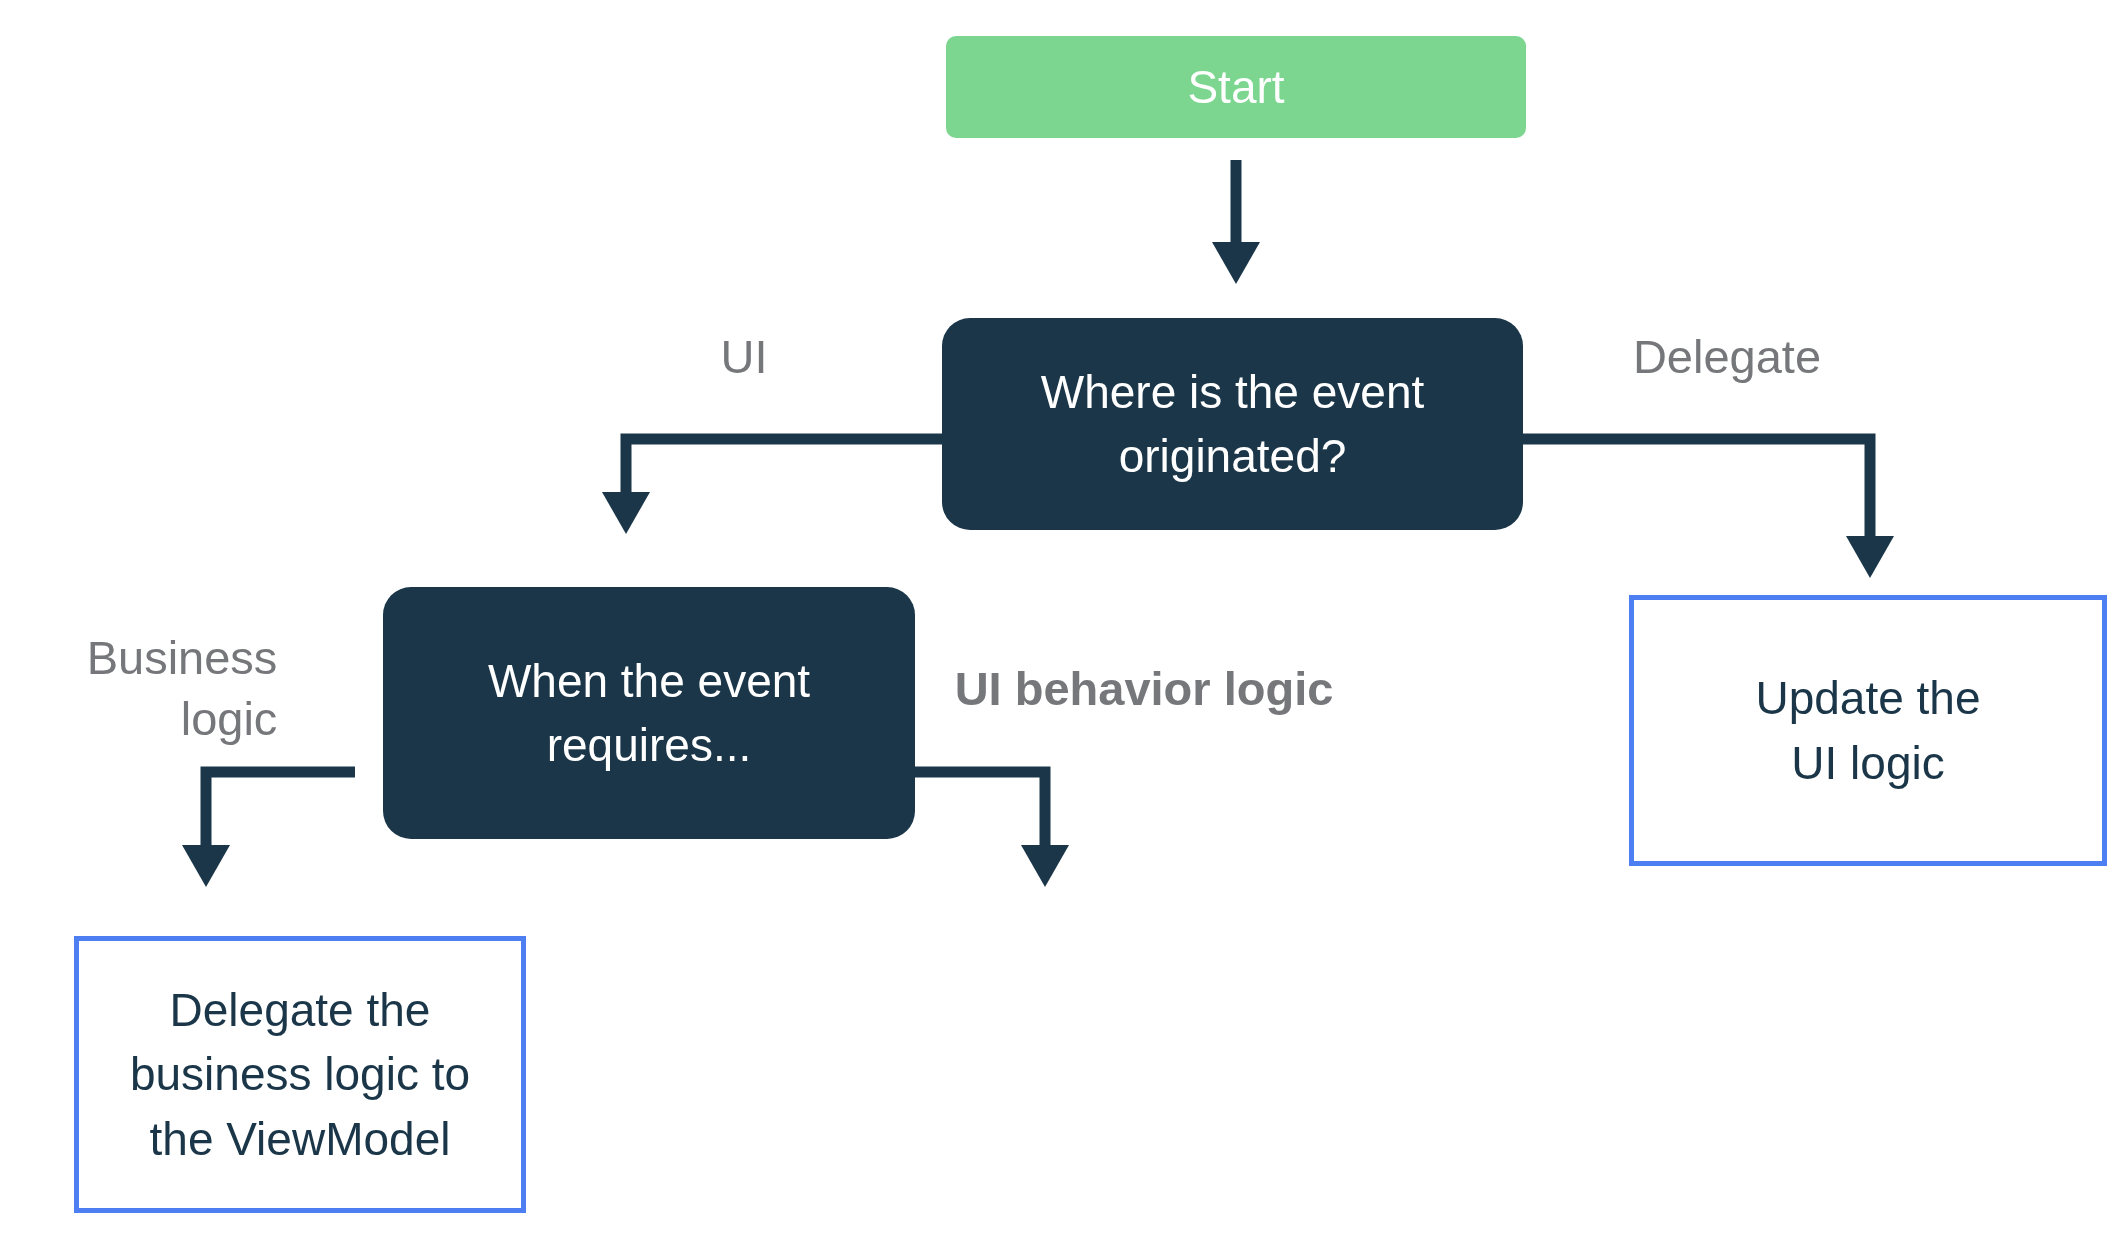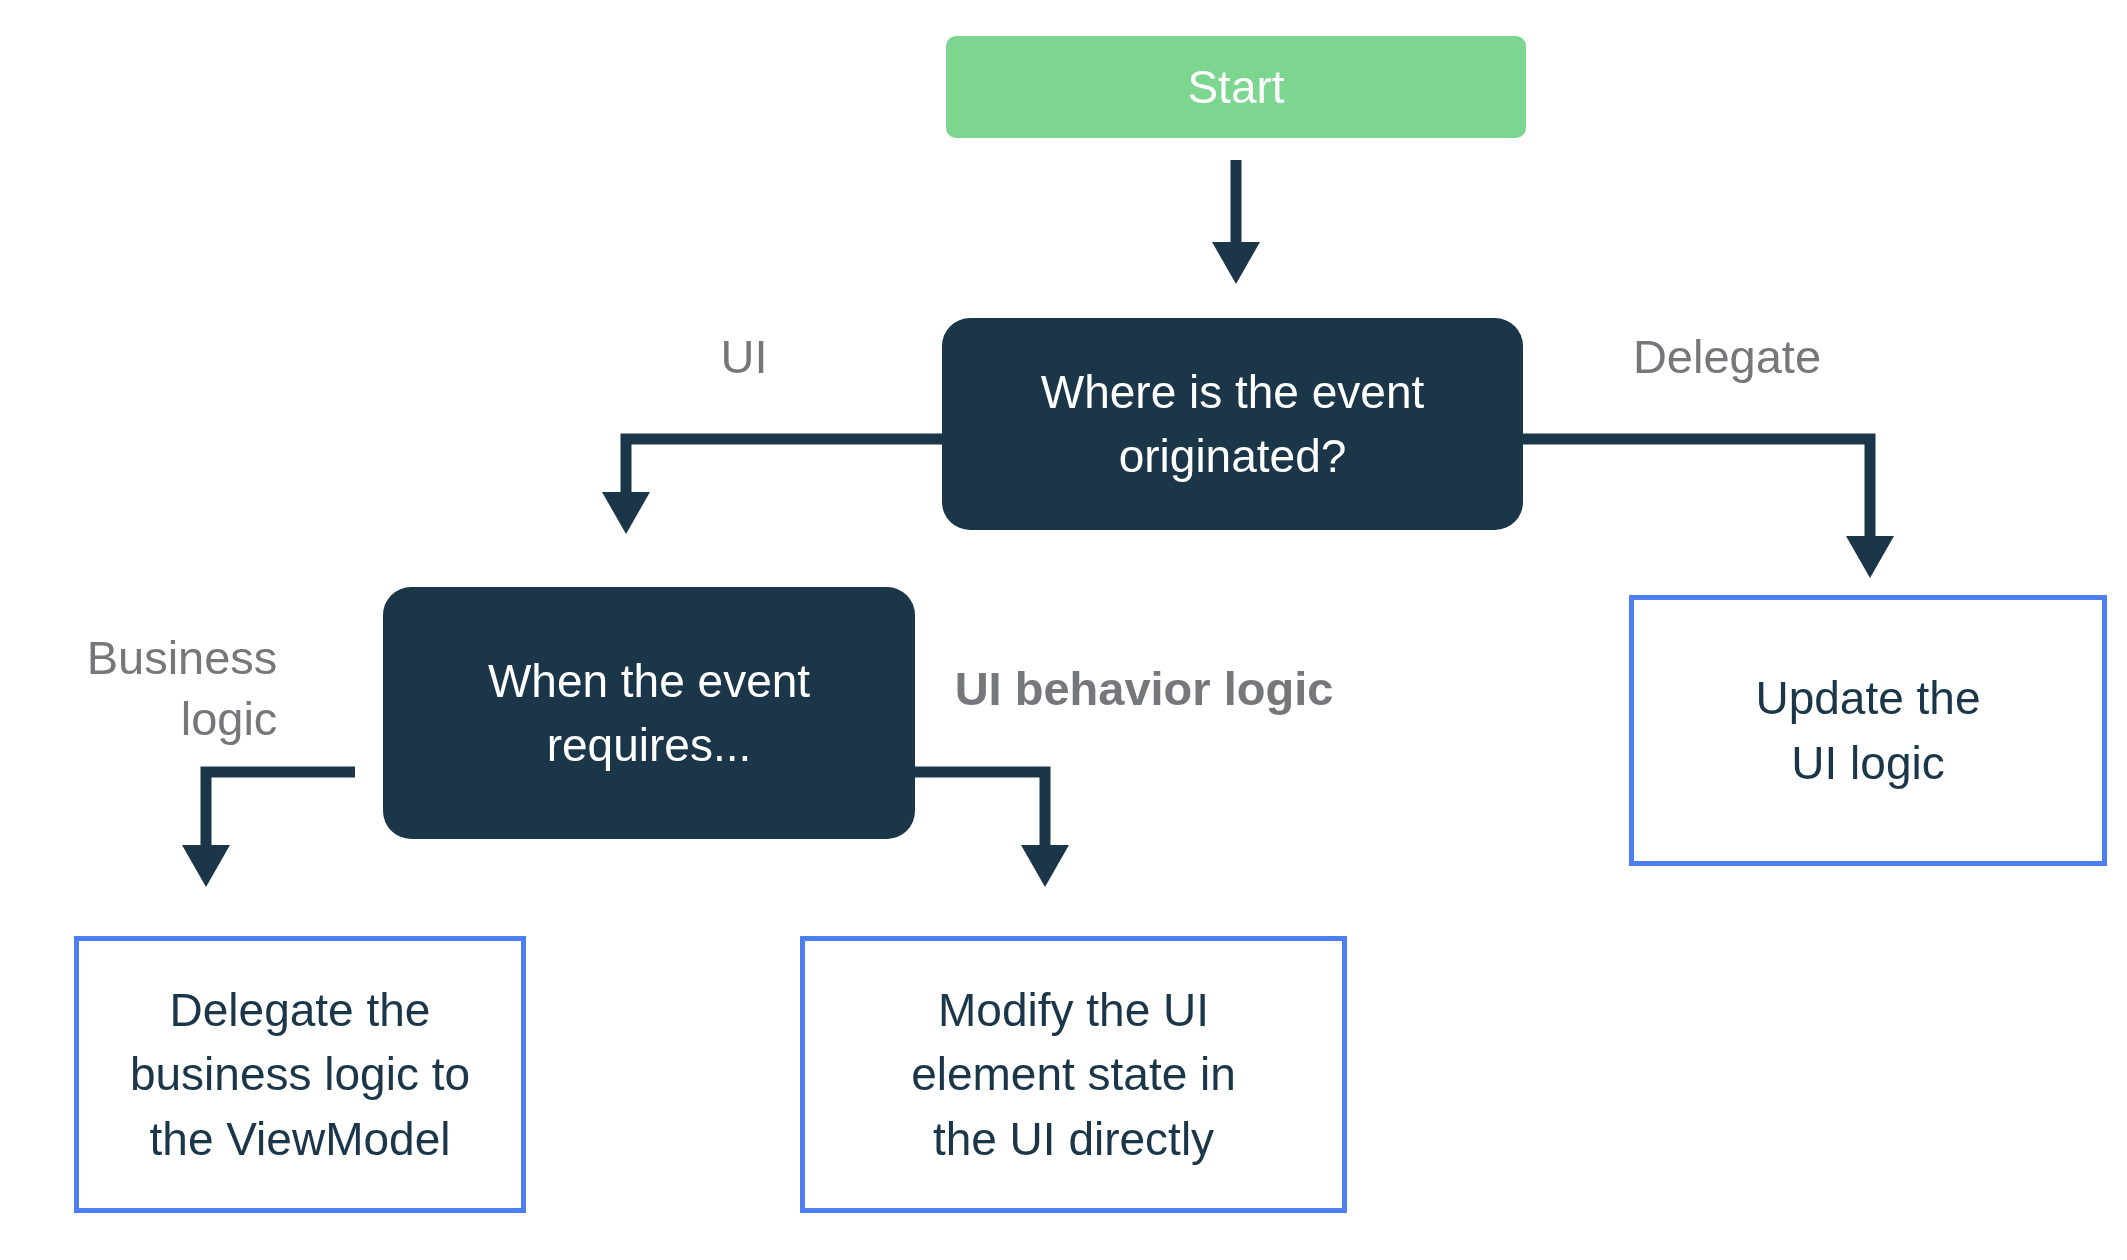--- a/index.html
+++ b/index.html
@@ -93,25 +93,20 @@
     <span class="node-label">Update the
 UI logic</span>
   </div>
 
   <div class="node node--outlined node-delegate">
     <span class="node-label">Delegate the
 business logic to
 the ViewModel</span>
   </div>
 
-  <div class="node node--outlined node-modify">
-    <span class="node-label">Modify the UI
-element state in
-the UI directly</span>
-  </div>
 
   <div class="edge-label label-ui">UI</div>
   <div class="edge-label label-viewmodel">Delegate</div>
   <div class="edge-label label-business">Business
 logic</div>
   <div class="edge-label label-uibehavior">UI behavior logic</div>
 
 </div>
 
 </body></html>

